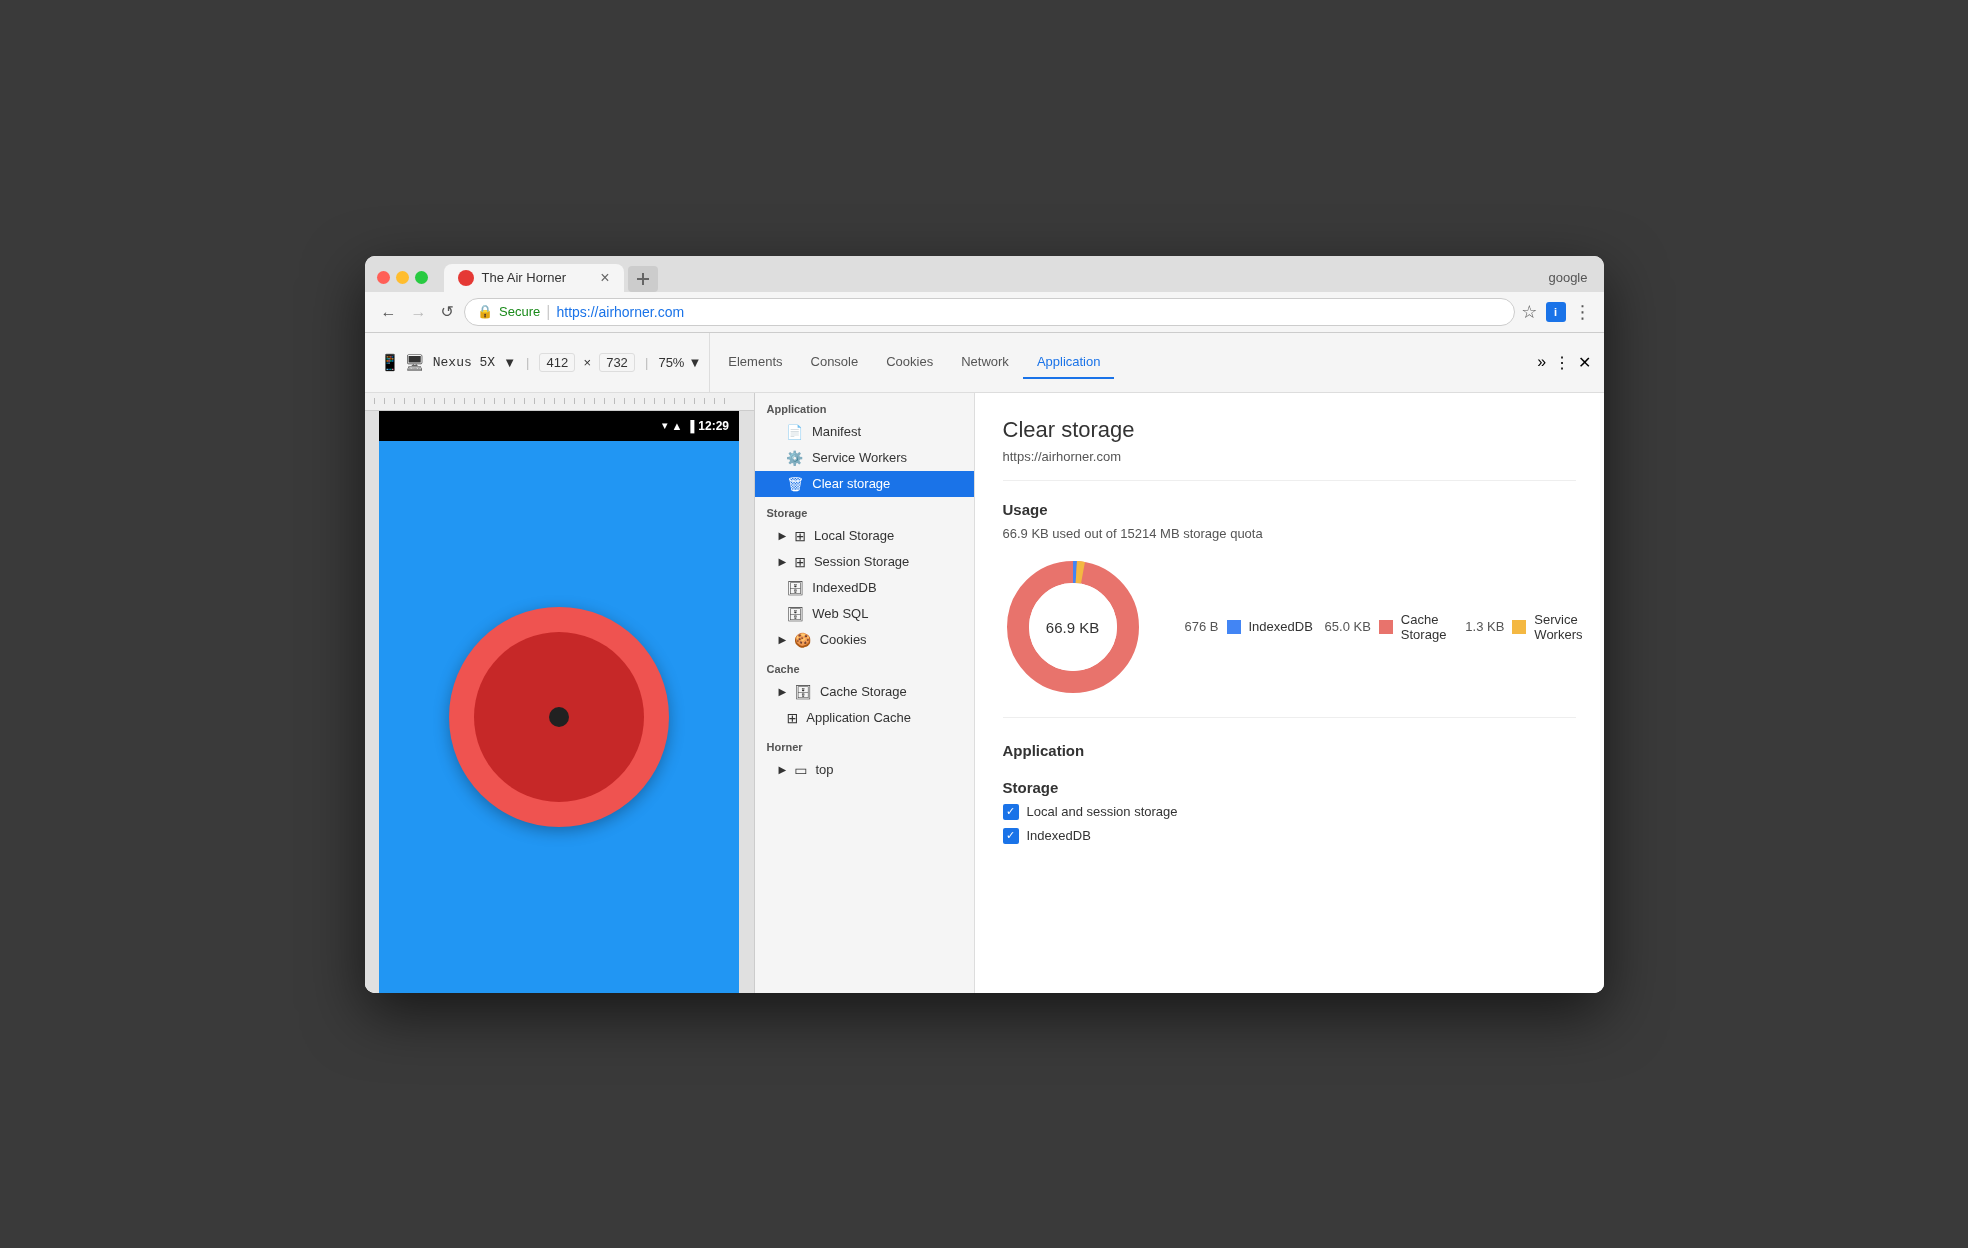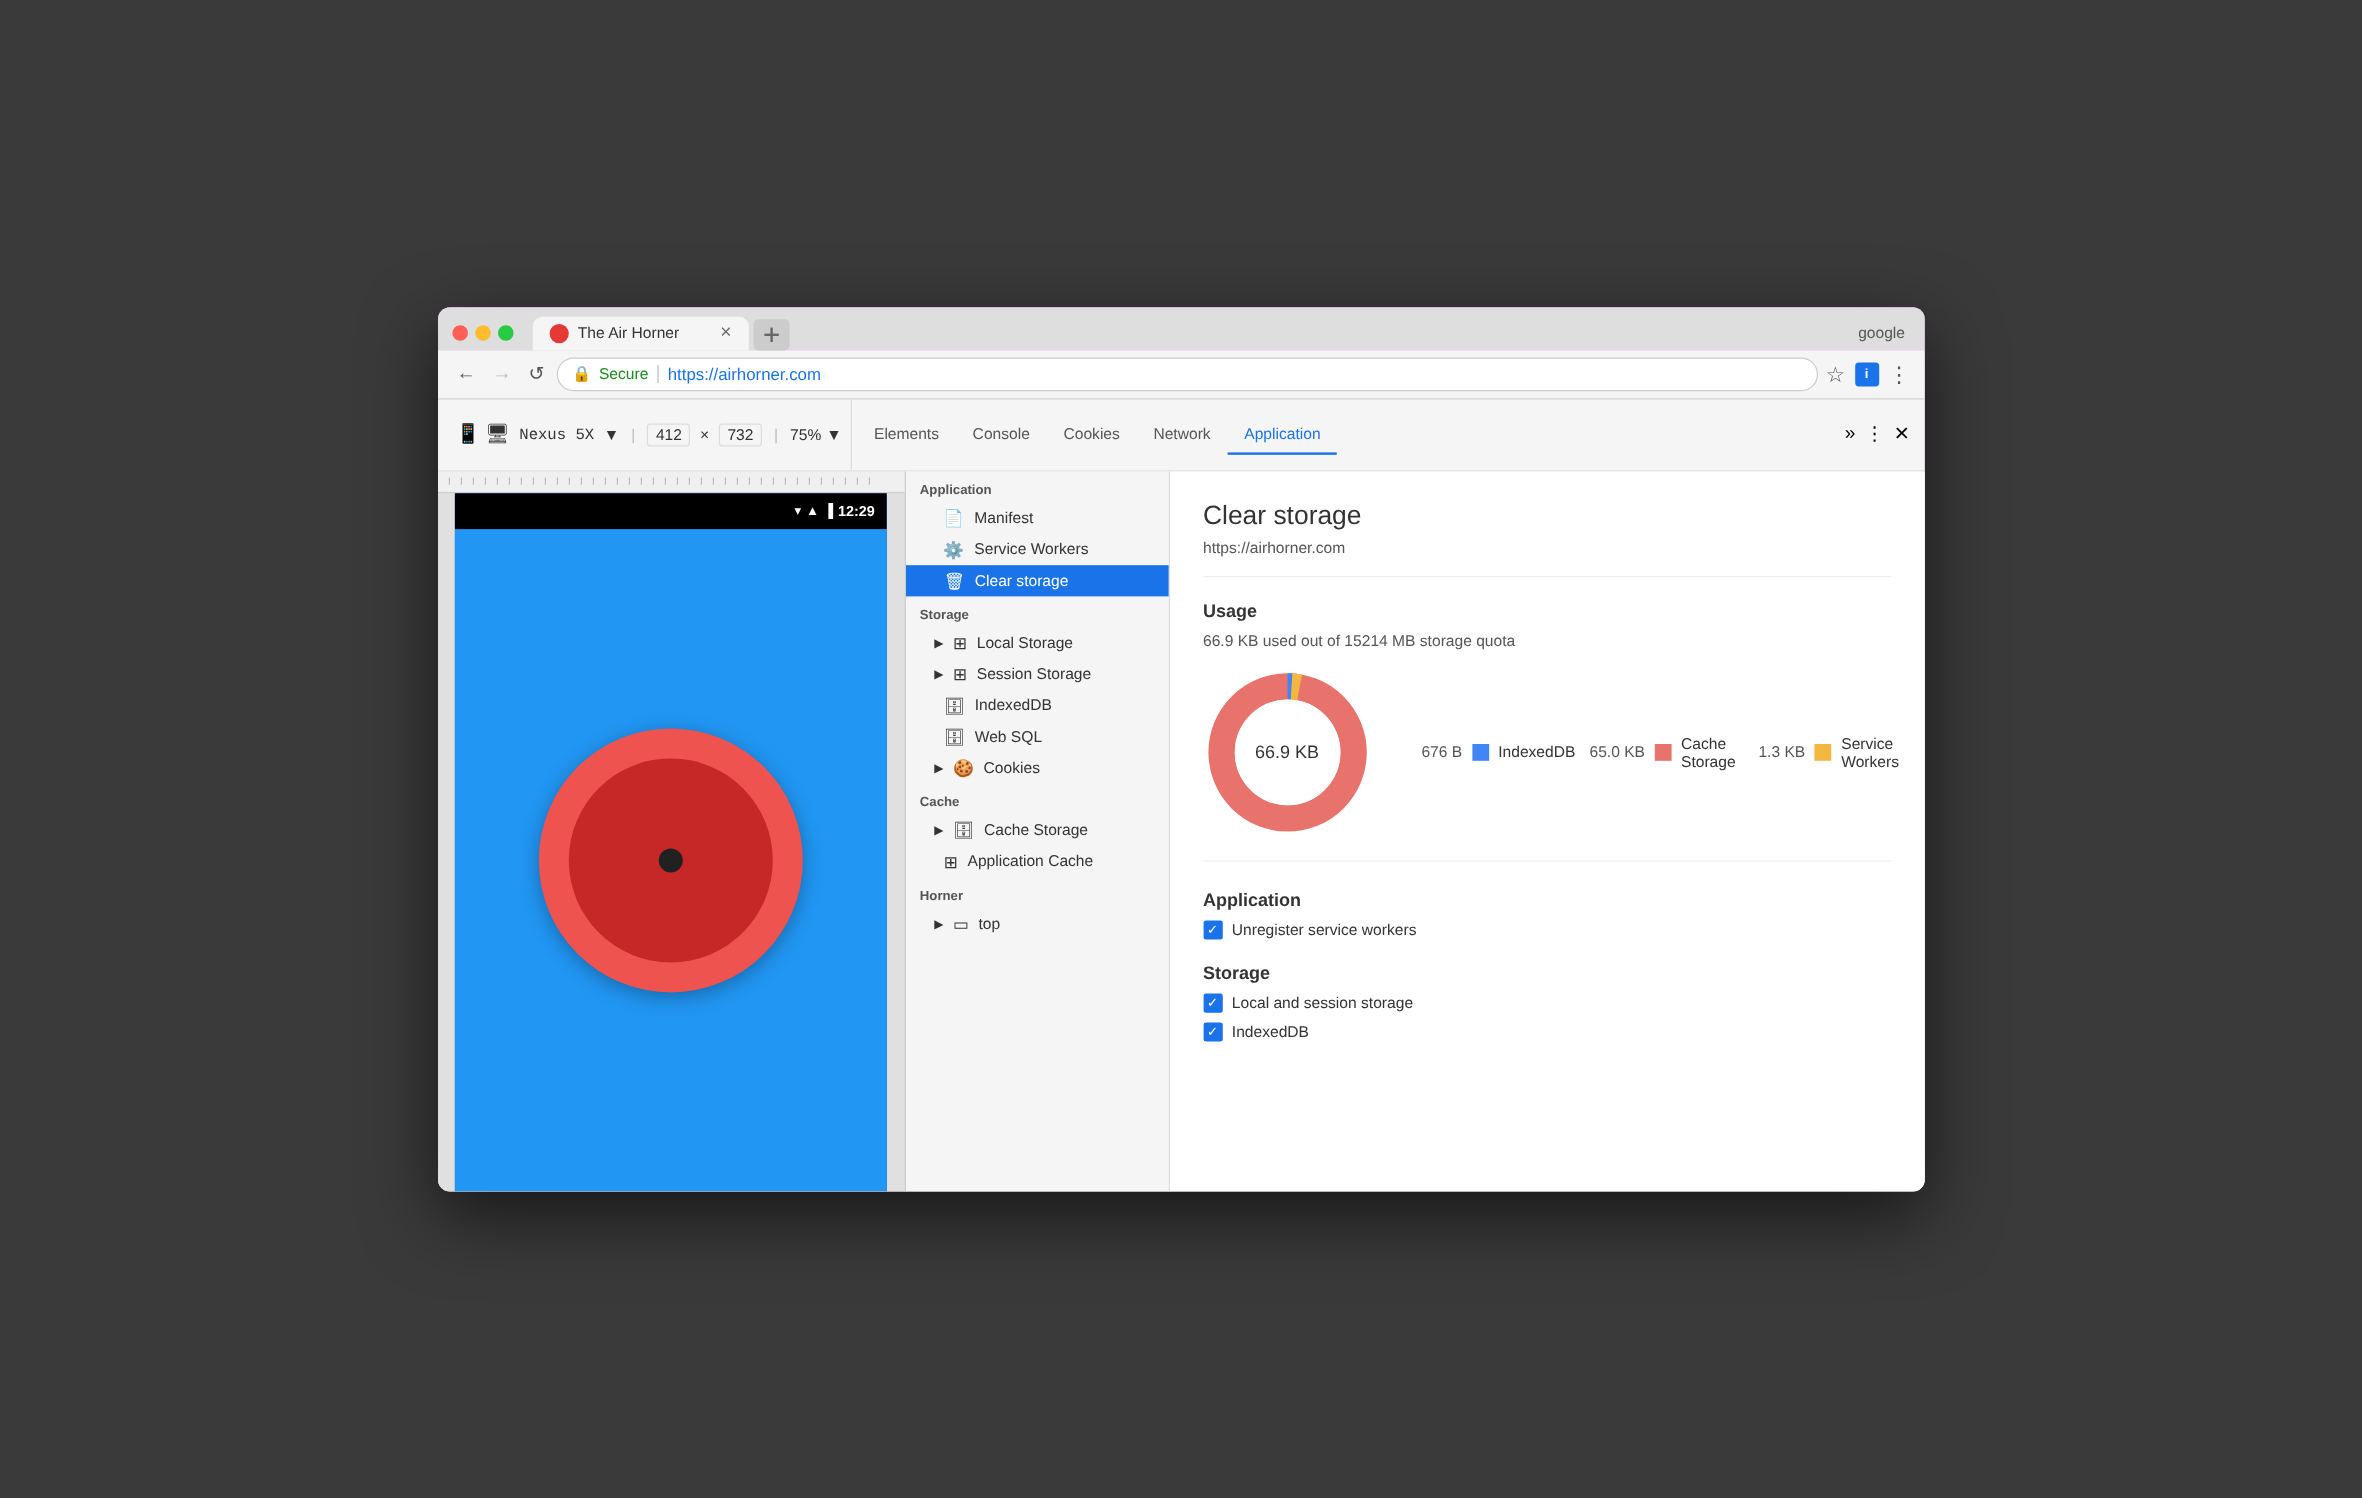--- a/index.html
+++ b/index.html
@@ -9,21 +9,21 @@
       justify-content: center;
       align-items: center;
       min-height: 100vh;
       font-family: -apple-system, BlinkMacSystemFont, 'Segoe UI', Arial, sans-serif;
     }
     .browser-window {
       width: 1239px;
       border-radius: 10px;
       overflow: hidden;
       box-shadow: 0 20px 60px rgba(0,0,0,0.6);
-      background: #f0abfc;
+      background: #ffffff;
     }
     
     .title-bar {
       background: #dedede;
       padding: 8px 12px 0 12px;
       display: flex;
       align-items: center;
       gap: 8px;
     }
     .traffic-lights {
@@ -625,24 +625,20 @@
           <div class="legend-item">
             <span class="legend-value">1.3 KB</span>
             <div class="legend-color" style="background:#f4b842;"></div>
             <span>Service Workers</span>
           </div>
         </div>
       </div>
 
       <div class="app-section">
         <div class="section-header">Application</div>
-        <div class="check-item">
-          <div class="checkbox"></div>
-          <span>Unregister service workers</span>
-        </div>
       </div>
 
       <div class="app-section">
         <div class="section-header">Storage</div>
         <div class="check-item">
           <div class="checkbox"></div>
           <span>Local and session storage</span>
         </div>
         <div class="check-item">
           <div class="checkbox"></div>

